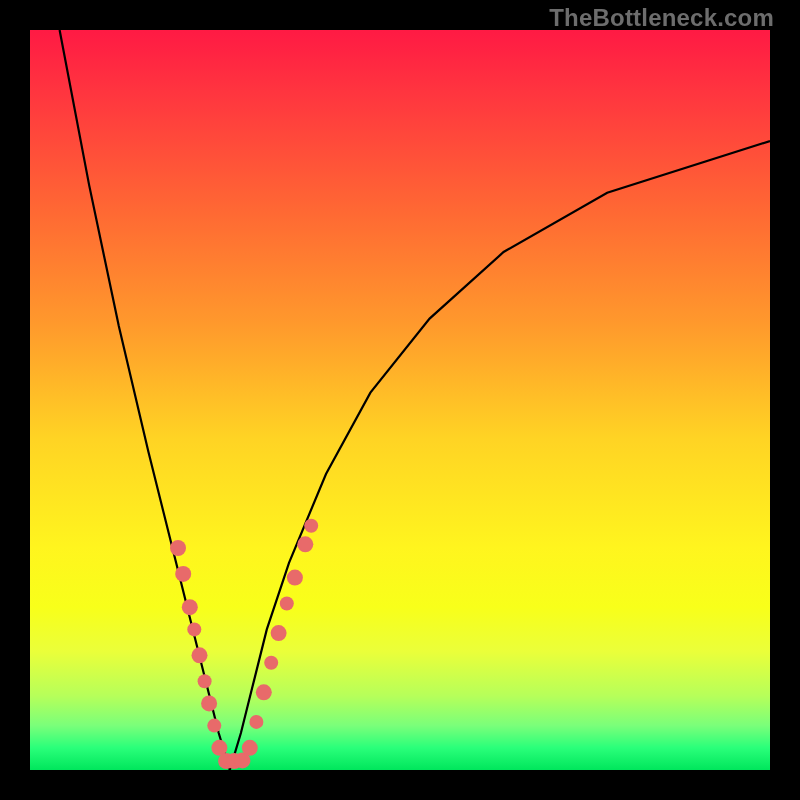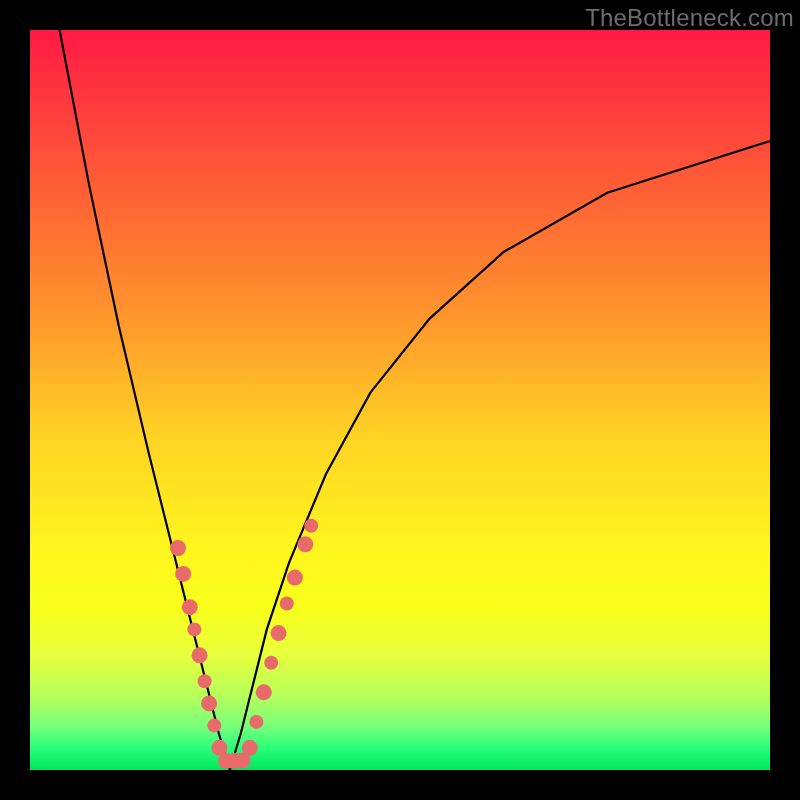--- a/index.html
+++ b/index.html
@@ -28,24 +28,24 @@
       #eaff3a 84%,
       #b6ff5a 90%,
       #7aff7a 94%,
       #2aff7a 97%,
       #00e65c 100%
     );
   }
   .watermark {
     position: absolute;
     top: 4px;
-    right: 6px;
+    right: 26px;
     color: #6d6d6d;
     font-size: 24px;
-    font-weight: 400;
+    font-weight: 700;
     letter-spacing: 0.2px;
     z-index: 50;
   }
   svg.curves {
     position: absolute;
     left: 0;
     top: 0;
     width: 740px;
     height: 740px;
     z-index: 10;

